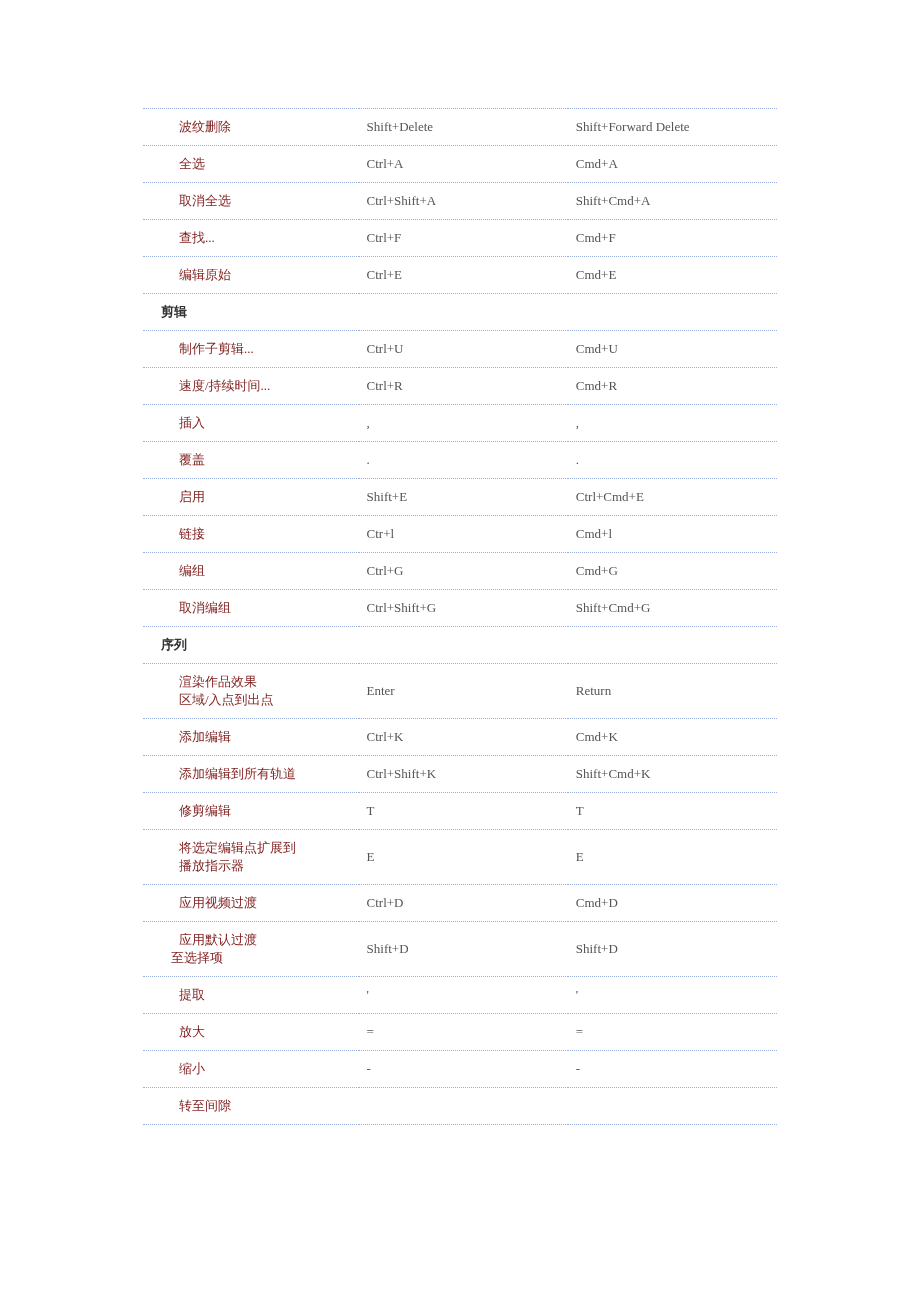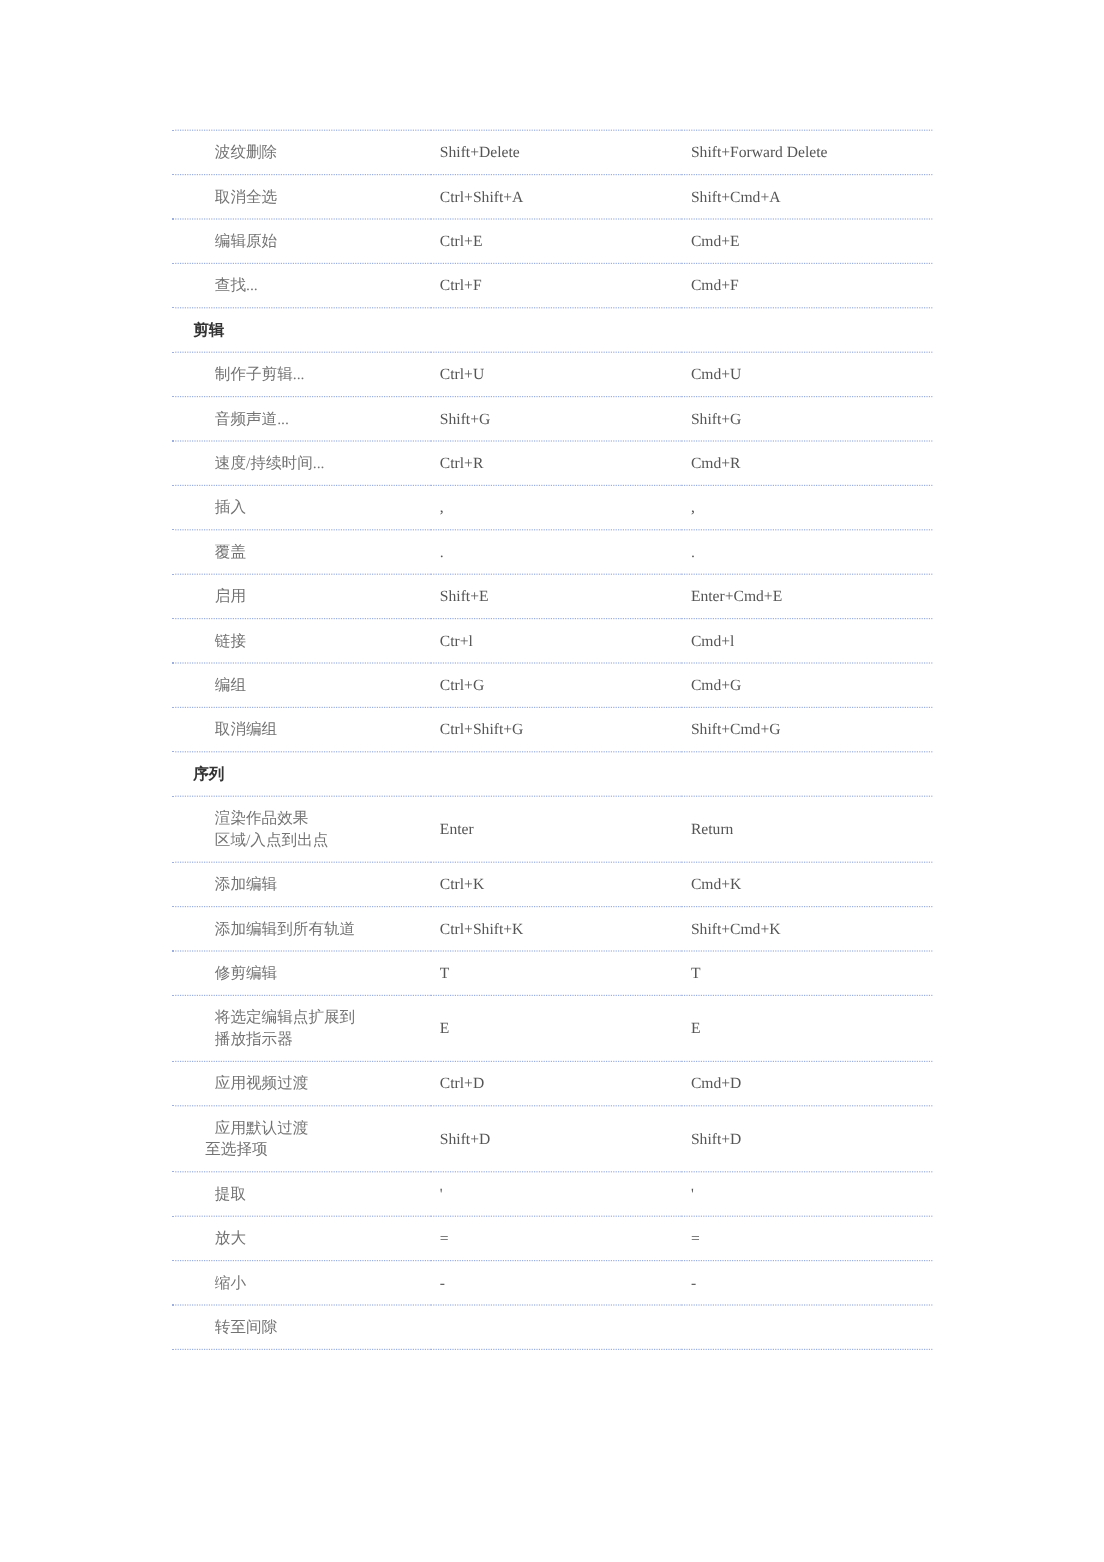--- a/index.html
+++ b/index.html
@@ -26,21 +26,21 @@
     padding: 9px 8px 9px 8px;
     vertical-align: middle;
     height: 16px;
   }
   table.shortcuts tr:first-child td {
     border-top: 1px dotted #9aaee0;
   }
   col.col-name { width: 34%; }
   col.col-win  { width: 33%; }
   col.col-mac  { width: 33%; }
-  td.name { color: #737373; }
+  td.name { color: #7f1d1d; }
   td.name .indent1 { padding-left: 28px; display: inline-block; }
   td.name .indent1b { padding-left: 20px; display: inline-block; }
   td.key { color: #555; font-family: "Times New Roman", serif; }
   td.header { font-weight: bold; color: #333; }
   td.header .hpad { padding-left: 10px; display: inline-block; }
 </style>
 </head>
 <body>
 
 <div class="page">
@@ -50,68 +50,68 @@
       <col class="col-win">
       <col class="col-mac">
     </colgroup>
     <tbody id="tbody">
         <tr>
           <td class="name"><span class="indent1">波纹删除</span></td>
           <td class="key">Shift+Delete</td>
           <td class="key">Shift+Forward Delete</td>
         </tr>
         <tr>
+          <td class="name"><span class="indent1">全选</span></td>
+          <td class="key">Ctrl+A</td>
+          <td class="key">Cmd+A</td>
+        </tr>
+        <tr>
           <td class="name"><span class="indent1">取消全选</span></td>
           <td class="key">Ctrl+Shift+A</td>
           <td class="key">Shift+Cmd+A</td>
         </tr>
         <tr>
+          <td class="name"><span class="indent1">查找...</span></td>
+          <td class="key">Ctrl+F</td>
+          <td class="key">Cmd+F</td>
+        </tr>
+        <tr>
           <td class="name"><span class="indent1">编辑原始</span></td>
           <td class="key">Ctrl+E</td>
           <td class="key">Cmd+E</td>
-        </tr>
-        <tr>
-          <td class="name"><span class="indent1">查找...</span></td>
-          <td class="key">Ctrl+F</td>
-          <td class="key">Cmd+F</td>
         </tr>
         <tr>
           <td class="header"><span class="hpad">剪辑</span></td>
           <td class="key"></td>
           <td class="key"></td>
         </tr>
         <tr>
           <td class="name"><span class="indent1">制作子剪辑...</span></td>
           <td class="key">Ctrl+U</td>
           <td class="key">Cmd+U</td>
-        </tr>
-        <tr>
-          <td class="name"><span class="indent1">音频声道...</span></td>
-          <td class="key">Shift+G</td>
-          <td class="key">Shift+G</td>
         </tr>
         <tr>
           <td class="name"><span class="indent1">速度/持续时间...</span></td>
           <td class="key">Ctrl+R</td>
           <td class="key">Cmd+R</td>
         </tr>
         <tr>
           <td class="name"><span class="indent1">插入</span></td>
           <td class="key">,</td>
           <td class="key">,</td>
         </tr>
         <tr>
           <td class="name"><span class="indent1">覆盖</span></td>
           <td class="key">.</td>
           <td class="key">.</td>
         </tr>
         <tr>
           <td class="name"><span class="indent1">启用</span></td>
           <td class="key">Shift+E</td>
-          <td class="key">Enter+Cmd+E</td>
+          <td class="key">Ctrl+Cmd+E</td>
         </tr>
         <tr>
           <td class="name"><span class="indent1">链接</span></td>
           <td class="key">Ctr+l</td>
           <td class="key">Cmd+l</td>
         </tr>
         <tr>
           <td class="name"><span class="indent1">编组</span></td>
           <td class="key">Ctrl+G</td>
           <td class="key">Cmd+G</td>

